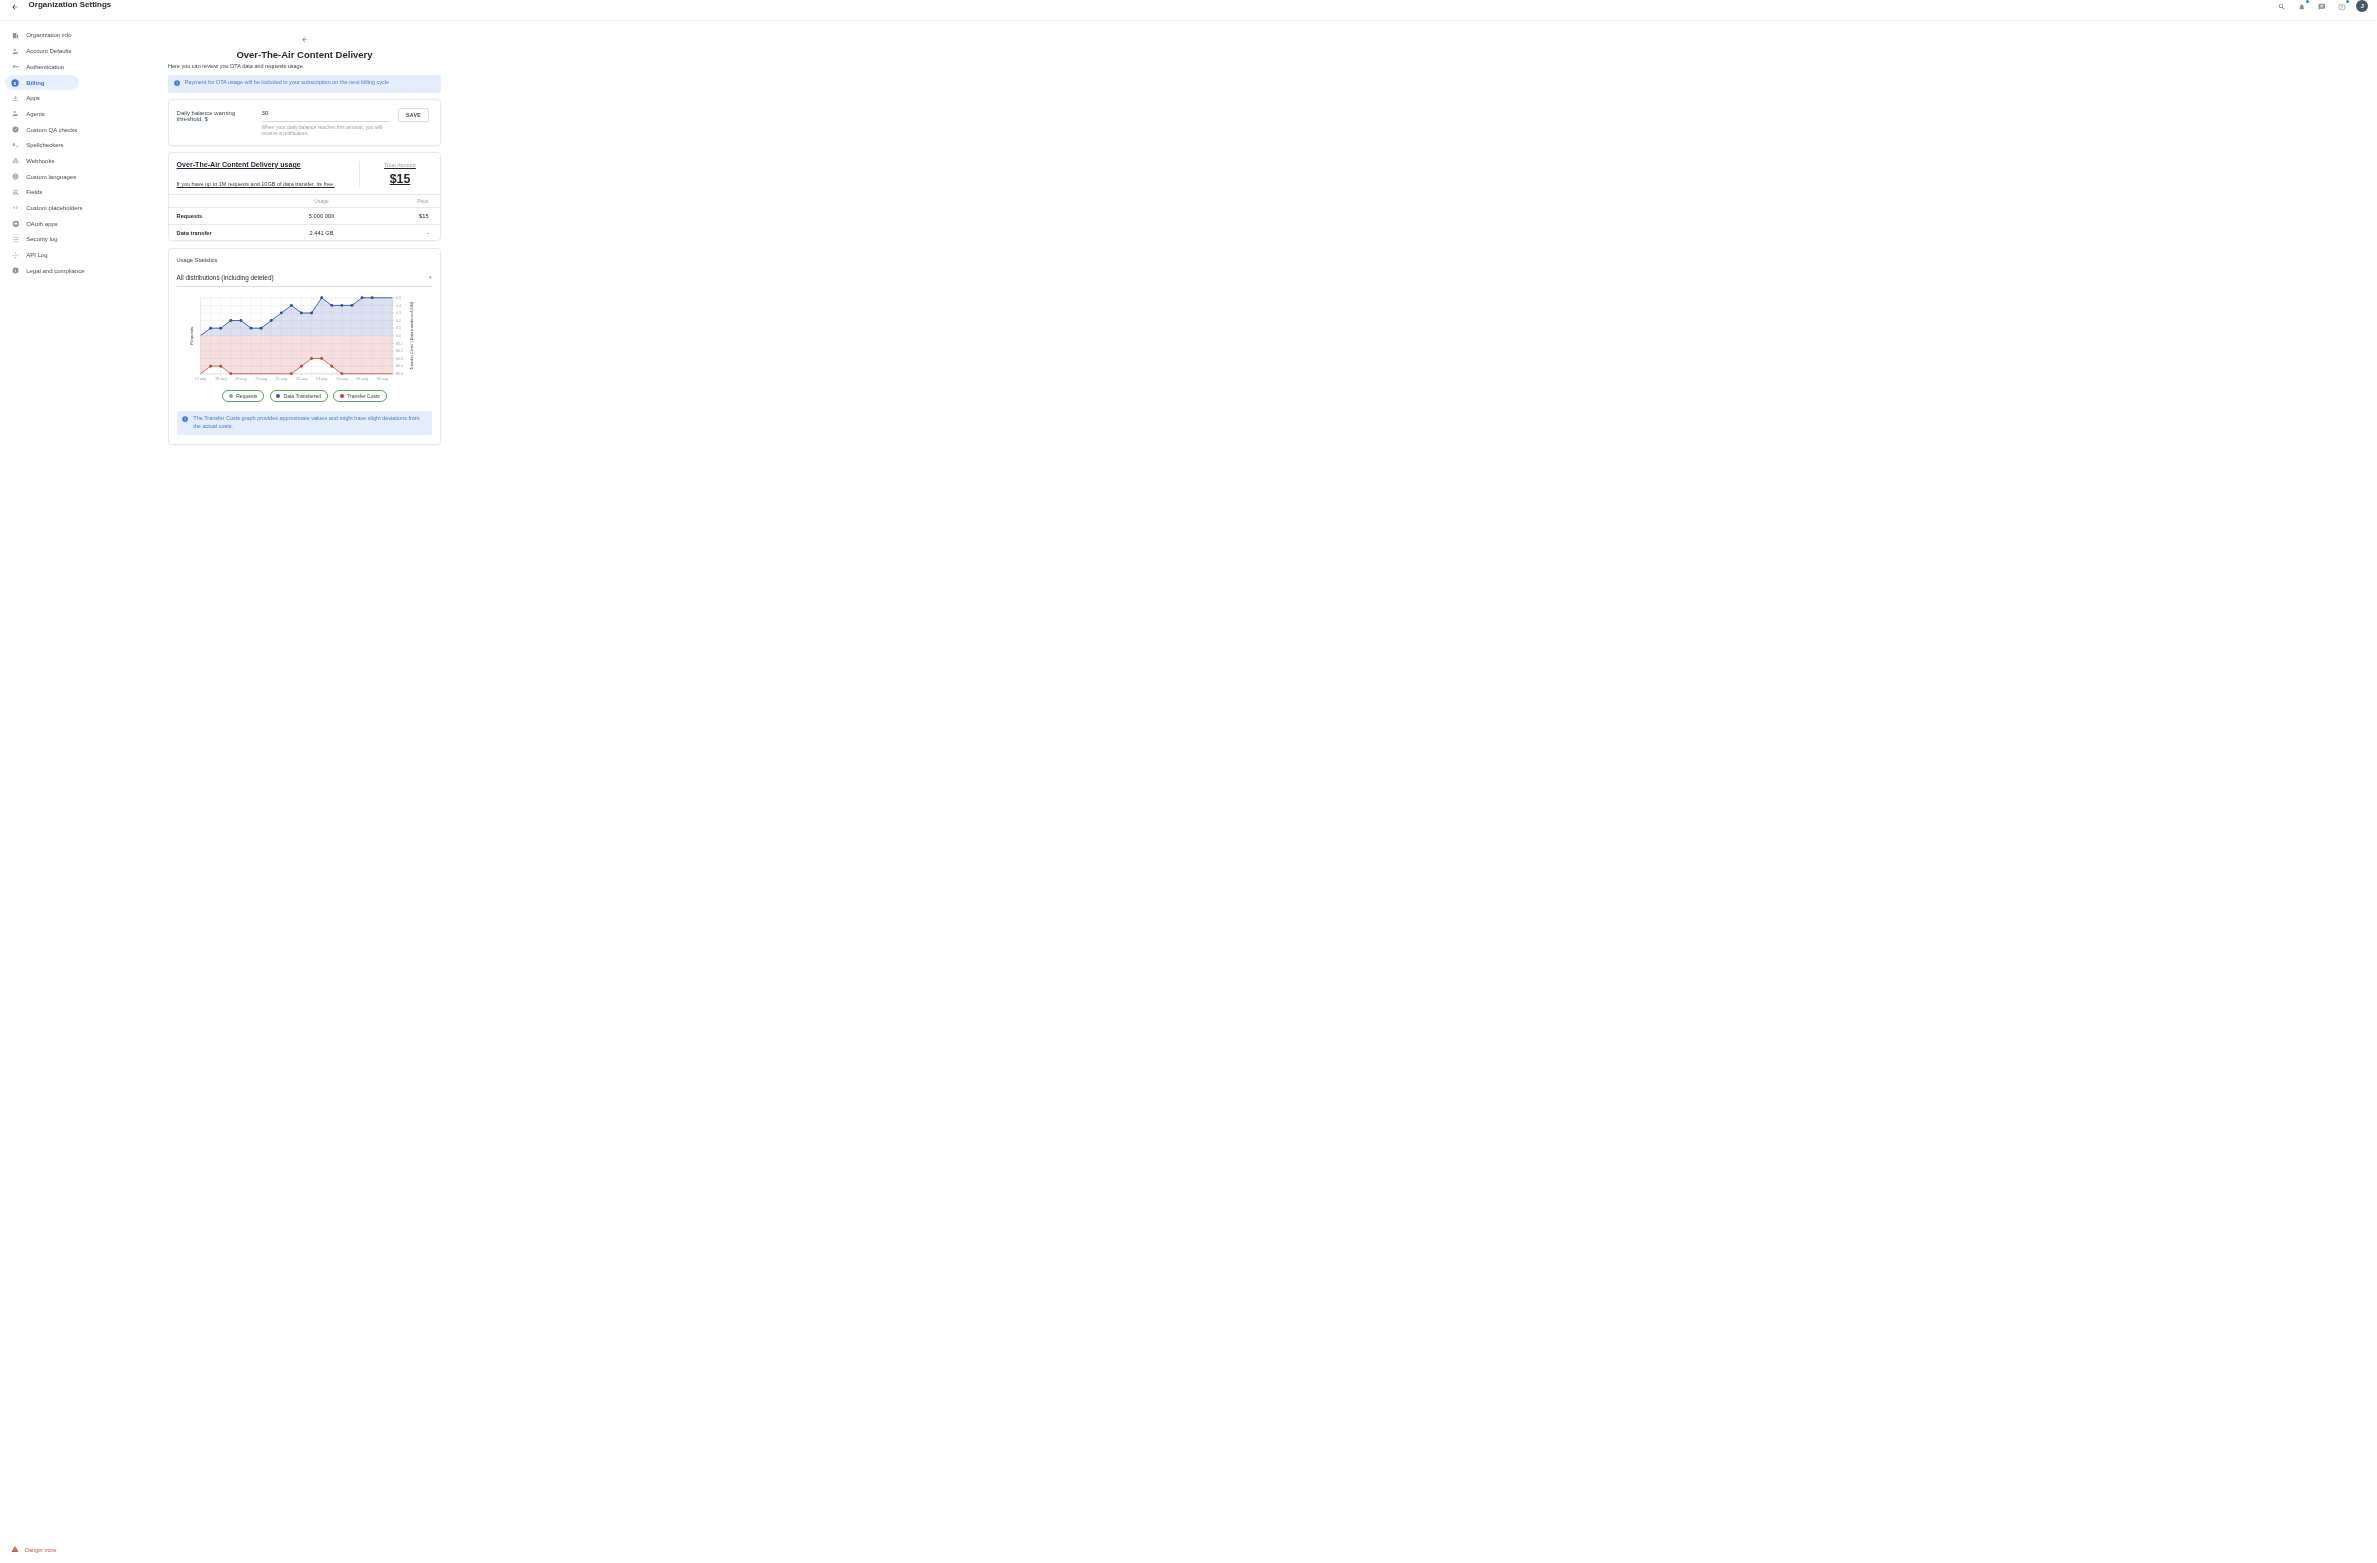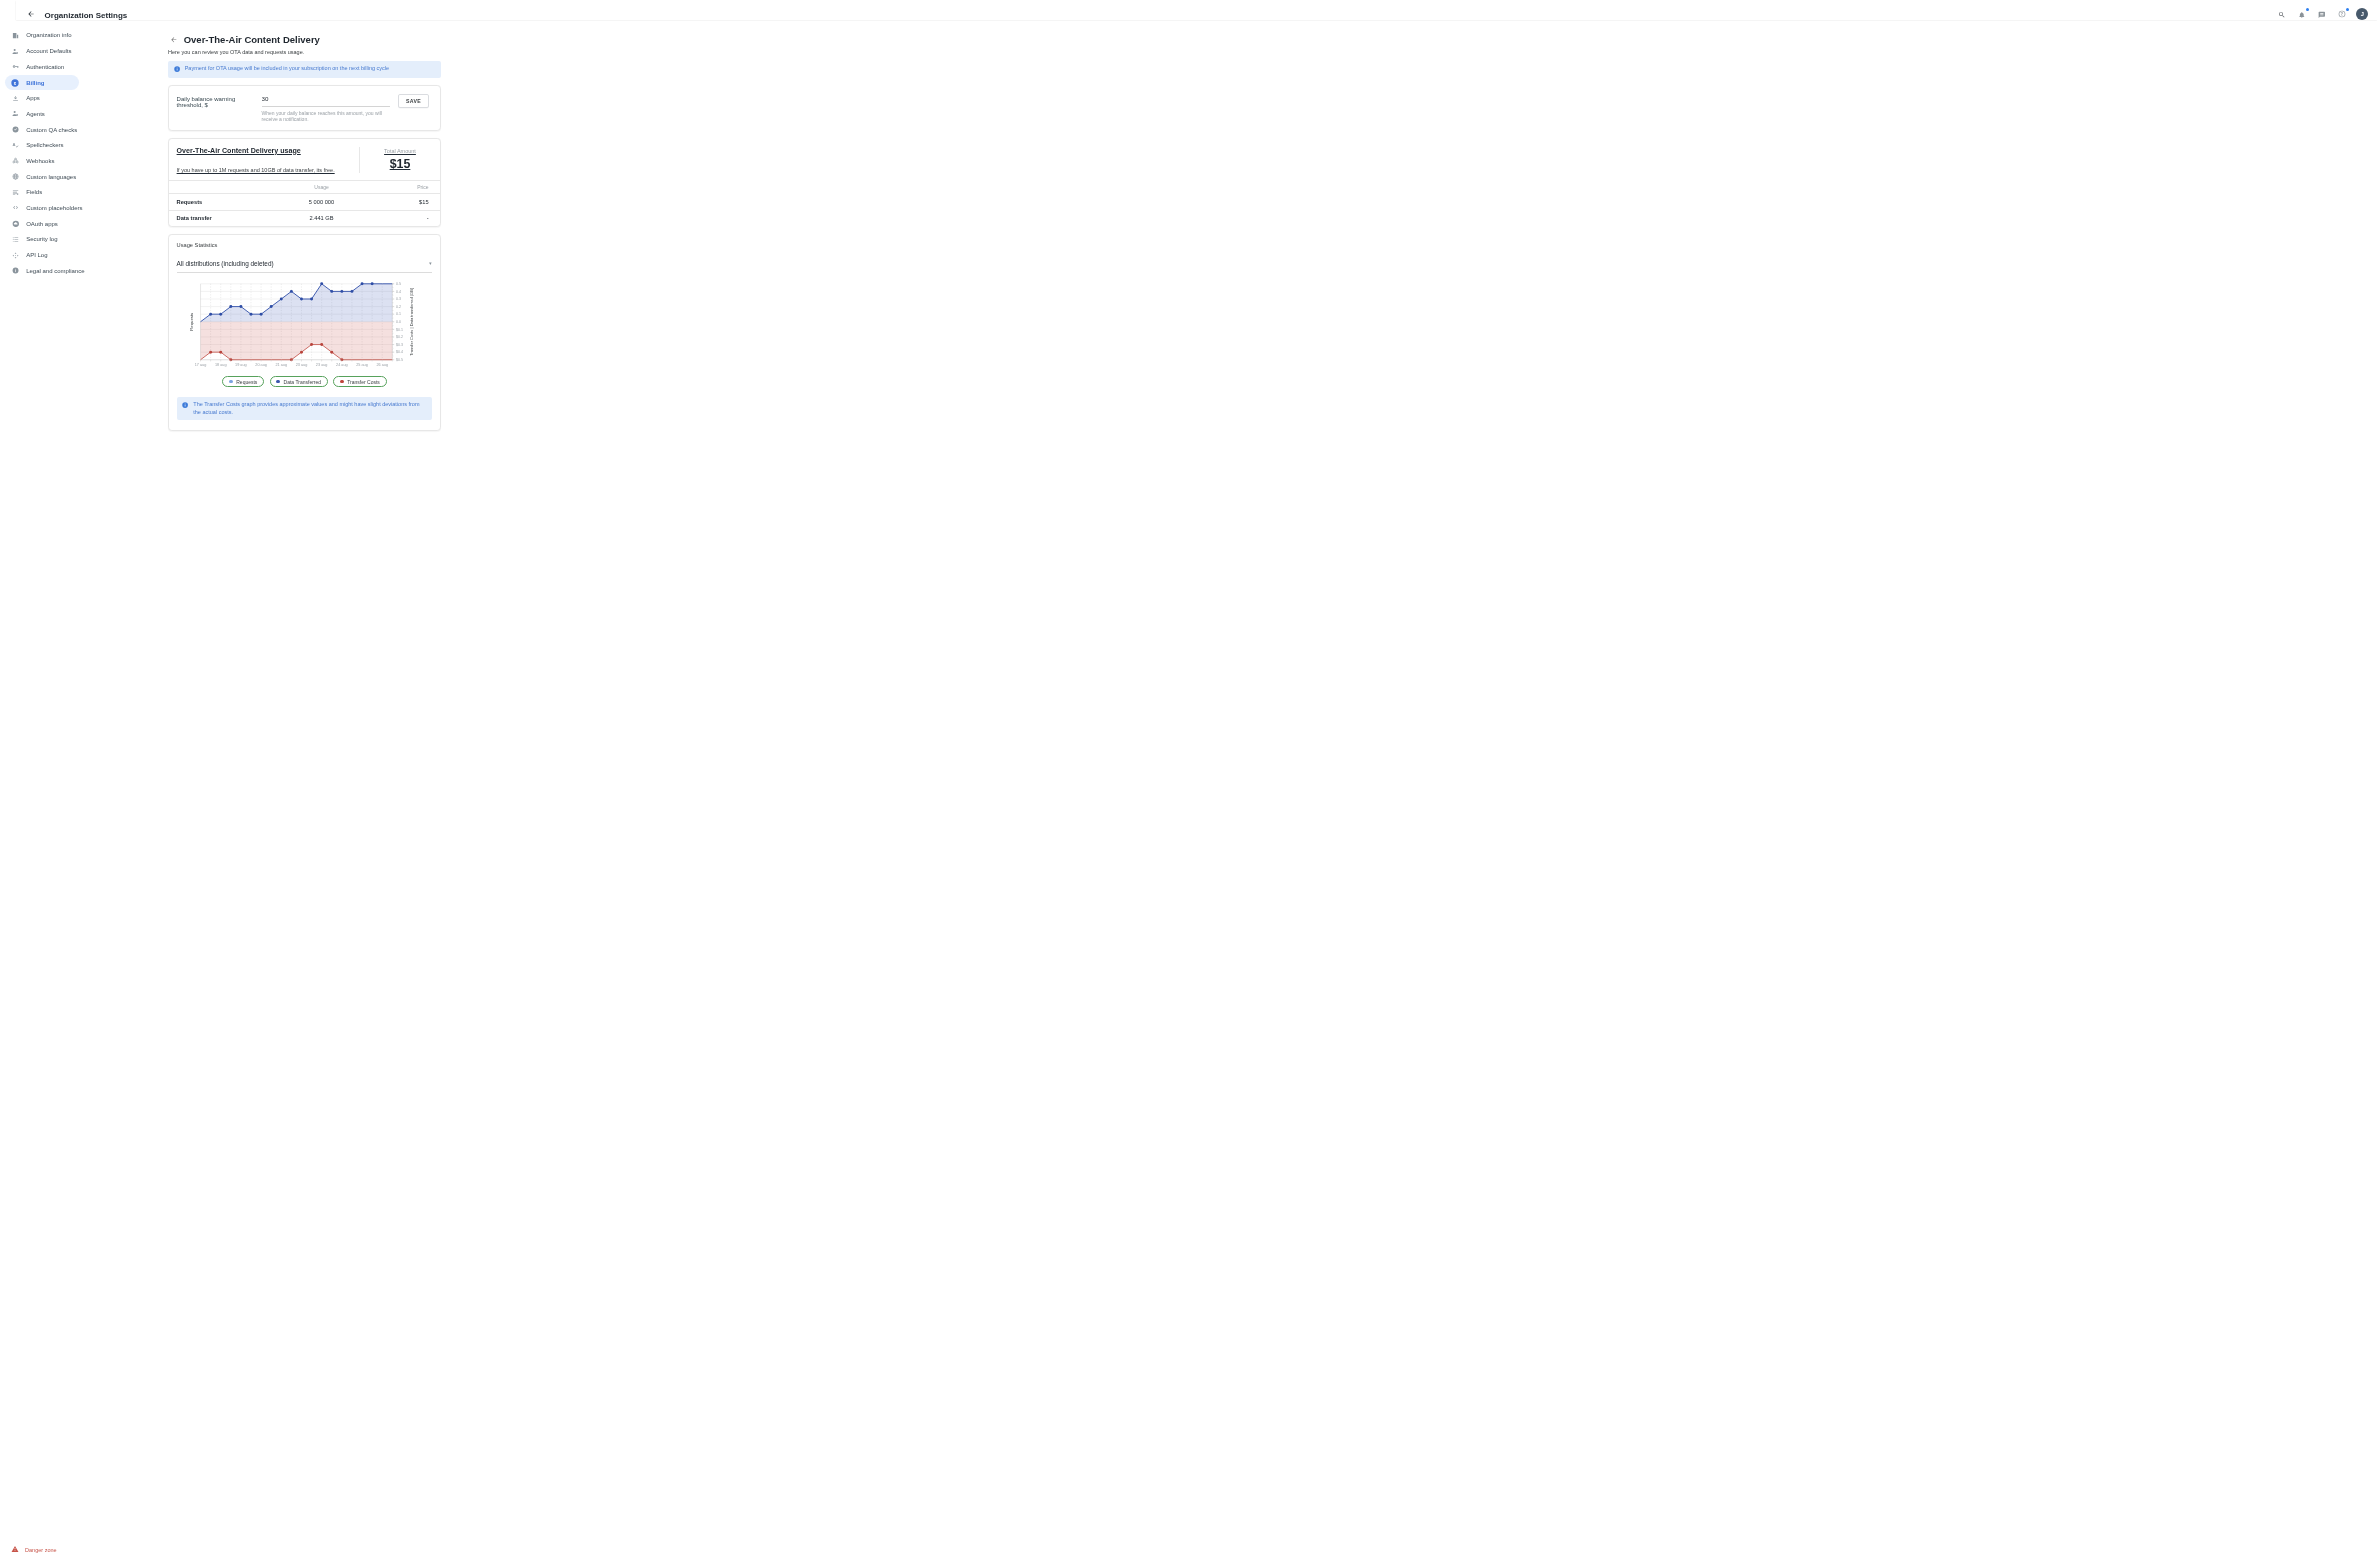--- a/index.html
+++ b/index.html
@@ -1,22 +1,22 @@
 <!DOCTYPE html>
 <html style="font-size:7.6px"><head>
 <meta charset="utf-8">
 <style>
   * { box-sizing: border-box; margin: 0; padding: 0; }
   html,body { width:746px; height:405px; background:#fff; overflow:hidden;
     font-family:"Liberation Sans", sans-serif; color:#212b36; }
 
   
   .topbar { position:fixed; top:0; left:0; right:0; height:20px; background:#fff;
-    display:flex; align-items:flex-end; padding:0 8.6px; z-index:20;
-    box-shadow:0 0.5px 1.4px rgba(0,0,0,.14);margin-left:16px; }
+    display:flex; align-items:flex-start; padding:0 8.6px; z-index:20;
+    box-shadow:0 0.5px 1.4px rgba(0,0,0,.14); }
   .icon-btn { background:none; border:none; cursor:pointer; display:flex; align-items:center;
     justify-content:center; width:12.4px; height:12.4px; position:relative; }
   .topbar-title { font-size:8px; font-weight:700; color:#1f262e; margin-left:7.6px; }
   .topbar-right { margin-left:auto; display:flex; align-items:center; gap:7.6px; }
   .badge-dot { position:absolute; top:0px; right:-1px; width:3.3px; height:3.3px; border-radius:50%;
     background:#2d7ff0; }
   .avatar { width:12.4px; height:12.4px; border-radius:50%; background:#47596b; color:#fff;
     font-size:5.7px; font-weight:700; display:flex; align-items:center; justify-content:center;
     cursor:pointer; }
 
@@ -26,21 +26,21 @@
     align-items:center; padding-left:6.7px; gap:6.7px; cursor:pointer; }
   .side-item .lbl { font-size:6px; color:#3f4b55; white-space:nowrap; }
   .side-item.active { background:#e7f0fd; }
   .side-item.active .lbl { color:#3f74d9; font-weight:700; }
   .side-ico { width:8px; height:8px; display:flex; align-items:center; justify-content:center; flex:none; }
   .danger { position:absolute; left:11.4px; bottom:7.6px; display:flex; align-items:center; gap:5.7px; }
   .danger .lbl { color:#c75449; font-size:5.5px; }
 
   
   .main { position:absolute; top:20px; left:168px; width:273px; padding-top:13.3px; }
-  .page-head { display:flex; align-items:center; gap:3.3px; }
+  .page-head { display:flex; align-items:center; gap:3.3px;flex-direction:column; }
   .page-title { font-size:9.5px; font-weight:700; color:#1f262e; }
   .page-sub { font-size:5.5px; color:#3c4043; margin-top:3.3px; }
   .banner { margin-top:5.7px; background:#e4eefb; border-radius:1.9px; padding:4.3px 5.7px;
     display:flex; align-items:flex-start; gap:4.8px; }
   .banner .txt { font-size:5.5px; color:#4679cf; line-height:1.35; }
   .card { border:0.5px solid #e7e7e7; border-radius:3.8px; background:#fff; margin-top:6.7px;
     box-shadow:0 0.5px 1px rgba(0,0,0,.04); }
 
   
   .thr { padding:7.6px 7.6px 8.6px; display:flex; align-items:flex-start; }

